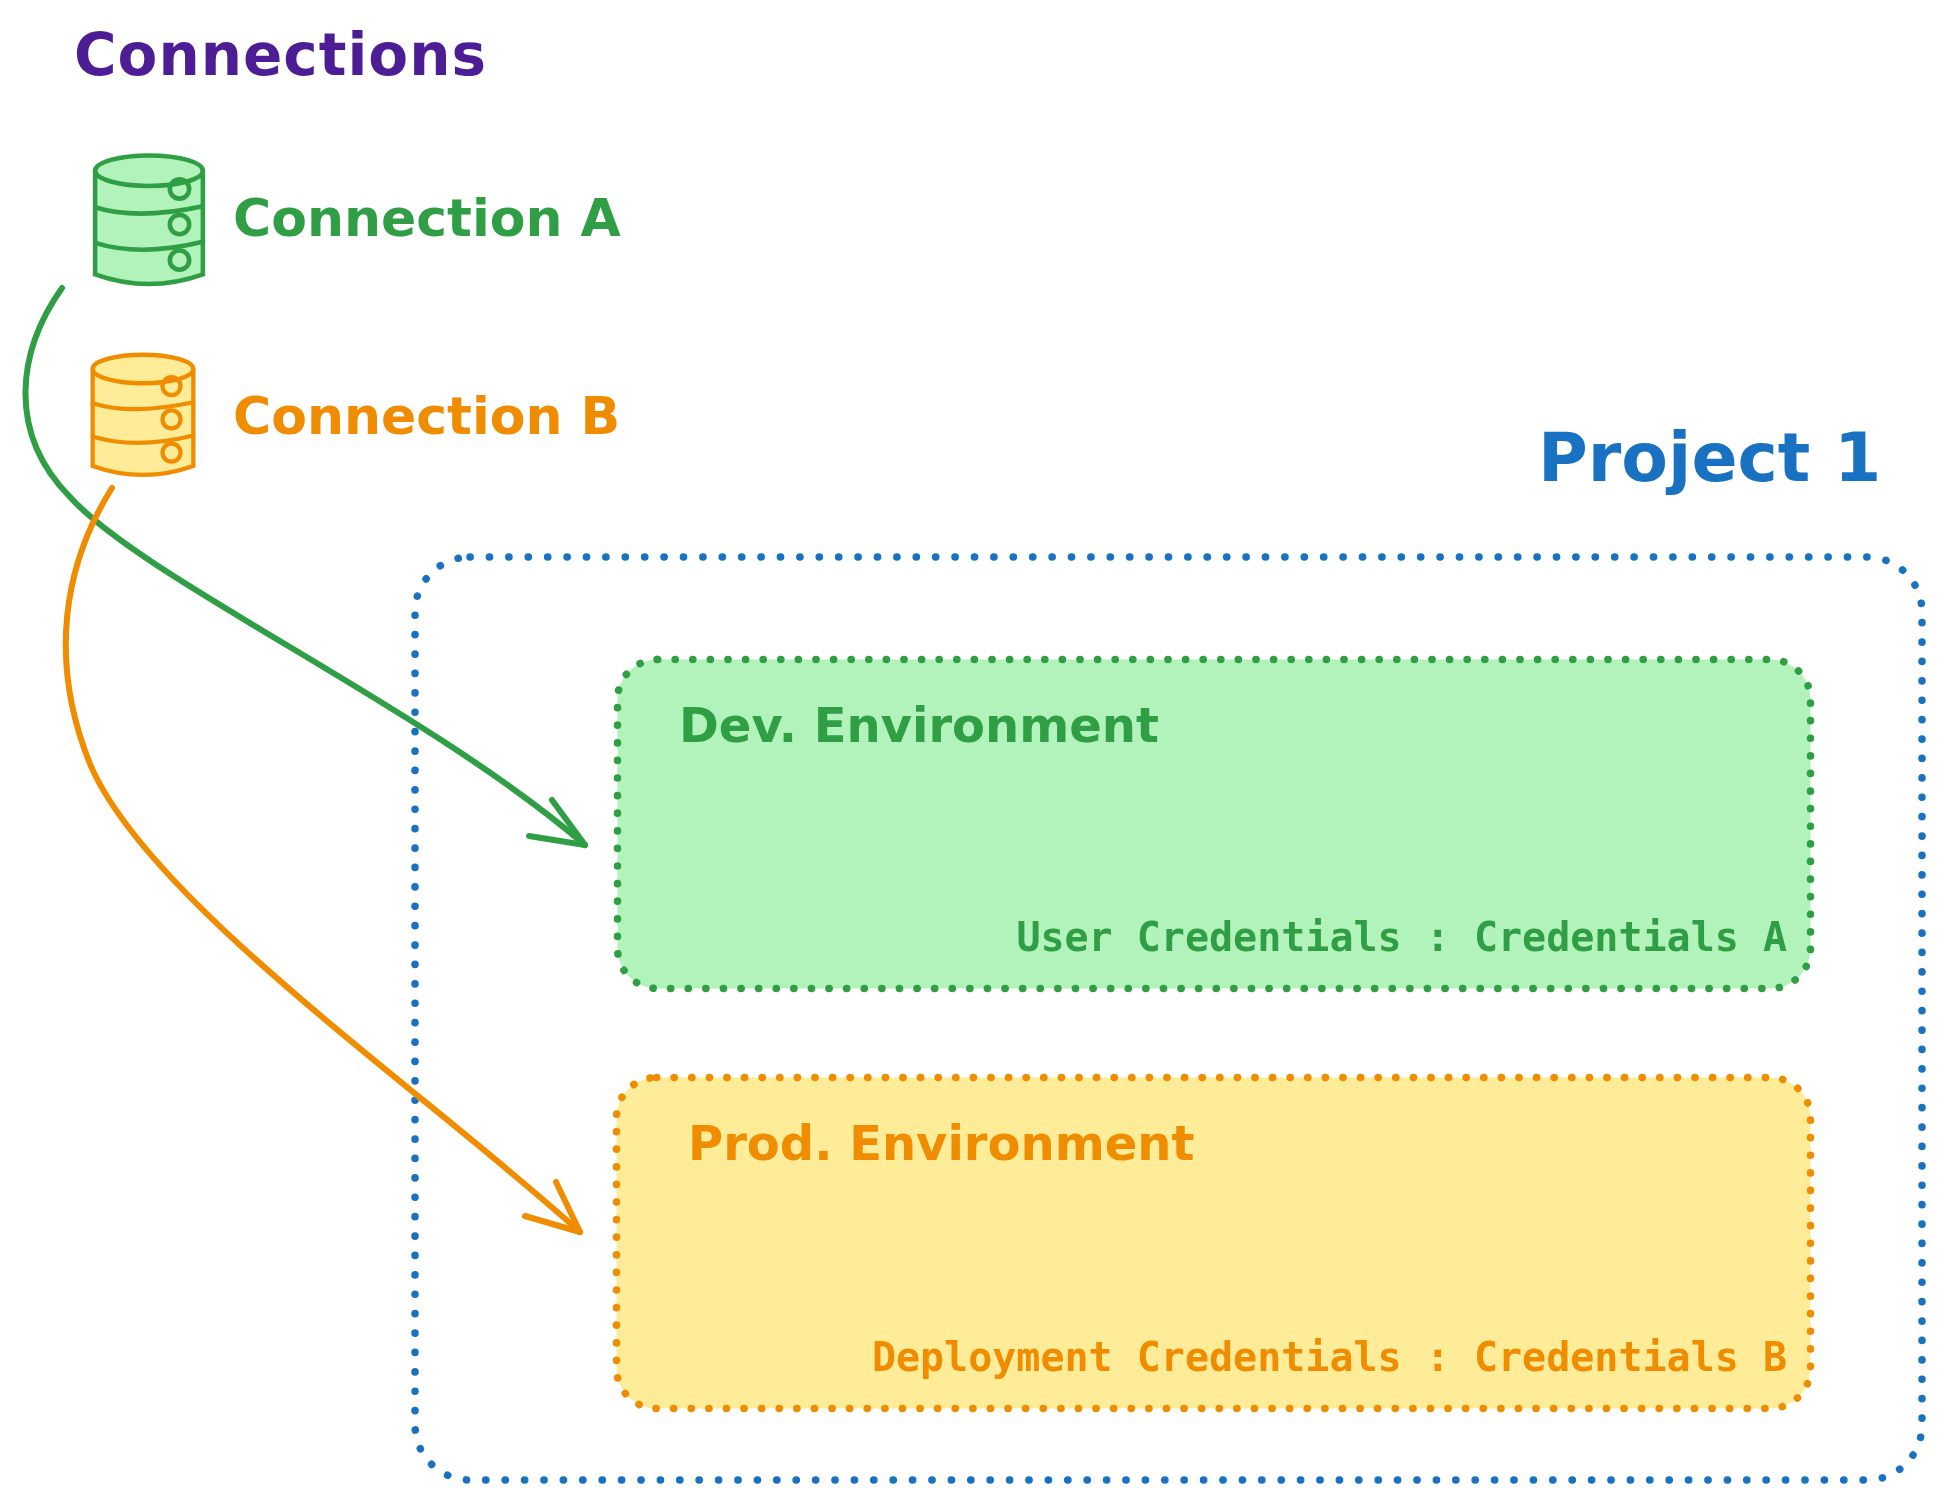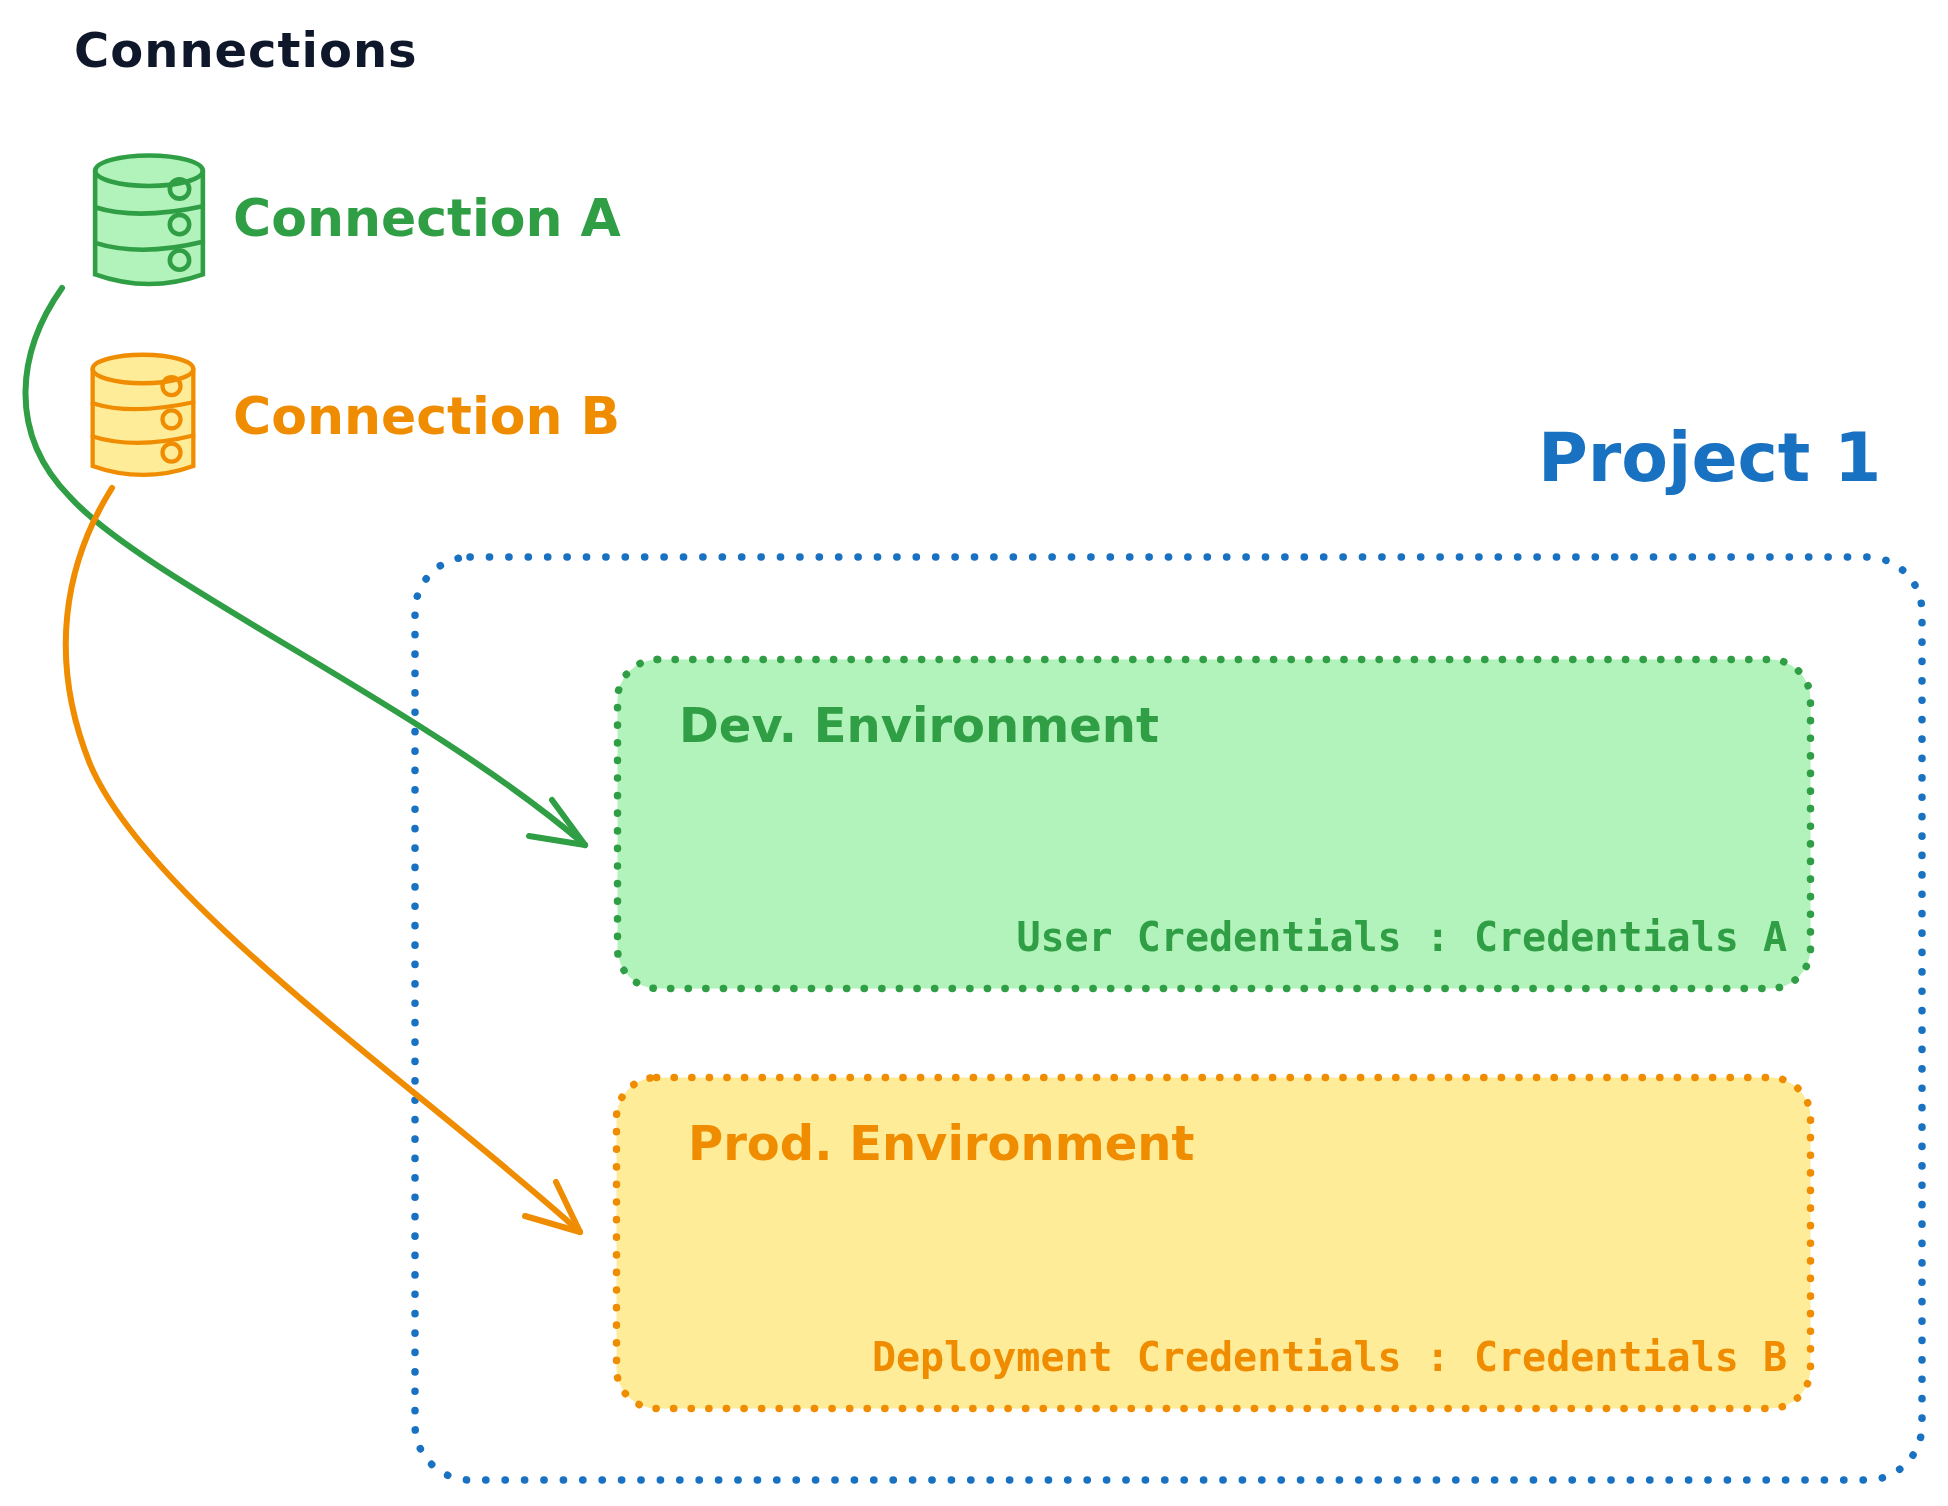--- a/index.html
+++ b/index.html
@@ -23,22 +23,22 @@
     white-space: nowrap;
   }
   .mono {
     font-family: "DejaVu Sans Mono", monospace;
     font-weight: bold;
     line-height: 1;
     white-space: nowrap;
   }
   #connections-title {
     left: 74px; top: 26px;
-    font-size: 48px;
-    color: #0f172a;
+    font-size: 58px;
+    color: #4c1d95;
     letter-spacing: 1px;
   }
   #project-title {
     left: 1538px; top: 424px;
     font-size: 68px;
     color: #1971c2;
   }
   .conn-label-a {
     left: 233px; top: 192px;
     font-size: 52px;

